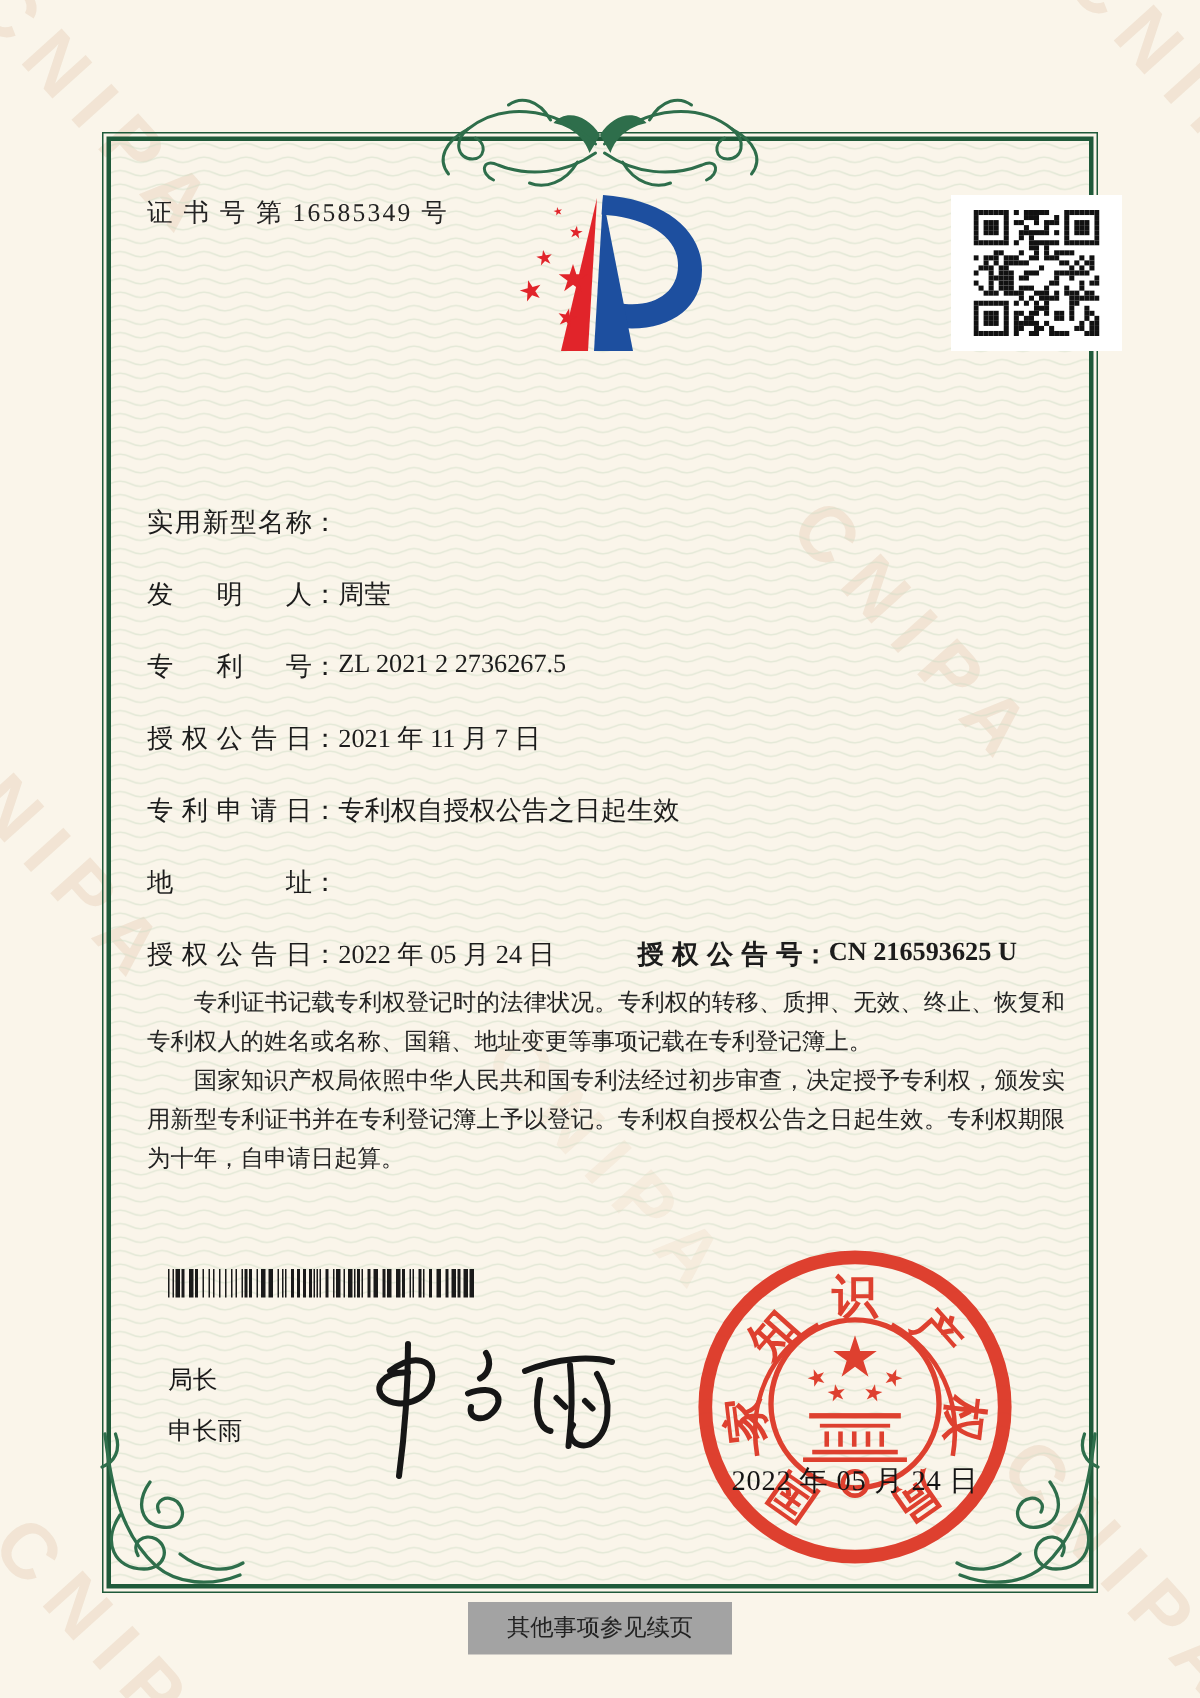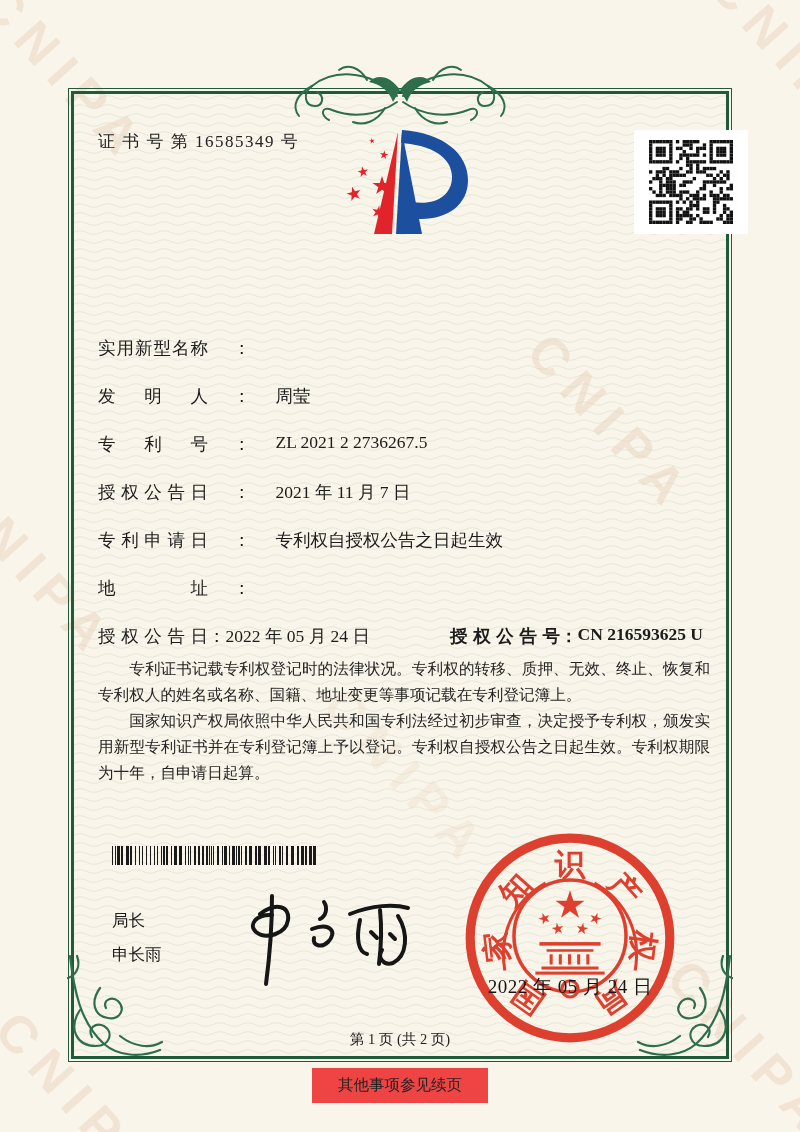--- a/index.html
+++ b/index.html
@@ -34,21 +34,21 @@
   .qr-box{
     position:absolute;left:634px;top:130px;width:114px;height:104px;background:#ffffff;
     display:flex;align-items:center;justify-content:center;
   }
   .title{
     position:absolute;left:0;top:236px;width:100%;text-align:center;
     font-size:38px;font-weight:700;letter-spacing:7px;color:#111;
   }
   
   .fields{position:absolute;left:98px;top:336px;width:616px;font-size:17.5px;}
-  .frow{display:flex;align-items:flex-start;height:22px;margin-bottom:26px;white-space:nowrap;gap:25px;}
+  .frow{display:flex;align-items:flex-start;height:22px;margin-bottom:26px;white-space:nowrap;}
   .pair1{display:flex;width:327px;flex:0 0 327px;}
   .pair2{display:flex;font-weight:bold;}
   .lbl{
     display:inline-block;width:110px;flex:0 0 110px;
     text-align:justify;text-align-last:justify;
   }
   .colon{flex:0 0 auto;}
   .val{white-space:pre-wrap;}
   
   .paras{position:absolute;left:98px;top:656px;width:612px;}
@@ -74,21 +74,21 @@
     font-size:19px;color:#141414;letter-spacing:0.5px;white-space:pre-wrap;z-index:5;
   }
   .page-info{
     position:absolute;left:0;top:1030px;width:100%;text-align:center;
     font-size:14.5px;color:#222;
   }
   .footer-note{
     position:absolute;left:0;top:1068px;width:100%;text-align:center;
   }
   .footer-note span{
-    display:inline-block;background:#ef4444;padding:7px 26px;font-size:15.5px;color:#222;
+    display:inline-block;background:#a3a3a3;padding:7px 26px;font-size:15.5px;color:#222;
   }
   .ornament{position:absolute;pointer-events:none;}
 </style>
 </head>
 <body>
 
 <div class="page">
 
   <div class="wm" style="left:14px;top:-28px;">CNIPA</div>
   <div class="wm" style="left:742px;top:-44px;">CNIPA</div>
@@ -634,18 +634,17 @@
       <rect x="80" y="136" width="56" height="3"></rect>
       <rect x="74" y="141" width="68" height="3"></rect>
       <circle cx="108" cy="158" r="8" fill="none" stroke="#dd3726" stroke-width="3"></circle>
     </g>
     <defs>
       <path id="sealStar" d="M0,-1 L0.224,-0.309 0.951,-0.309 0.363,0.118 0.588,0.809 0,0.382 -0.588,0.809 -0.363,0.118 -0.951,-0.309 -0.224,-0.309 Z"></path>
     </defs>
   </svg>
   <div class="seal-date">2022 年 05 月 24 日</div>
 
-  <div class="page-info">第 1 页 (共 2 页)</div>
   <div class="footer-note">
     <span>其他事项参见续页</span>
   </div>
 
 </div>
 
 </body></html>

